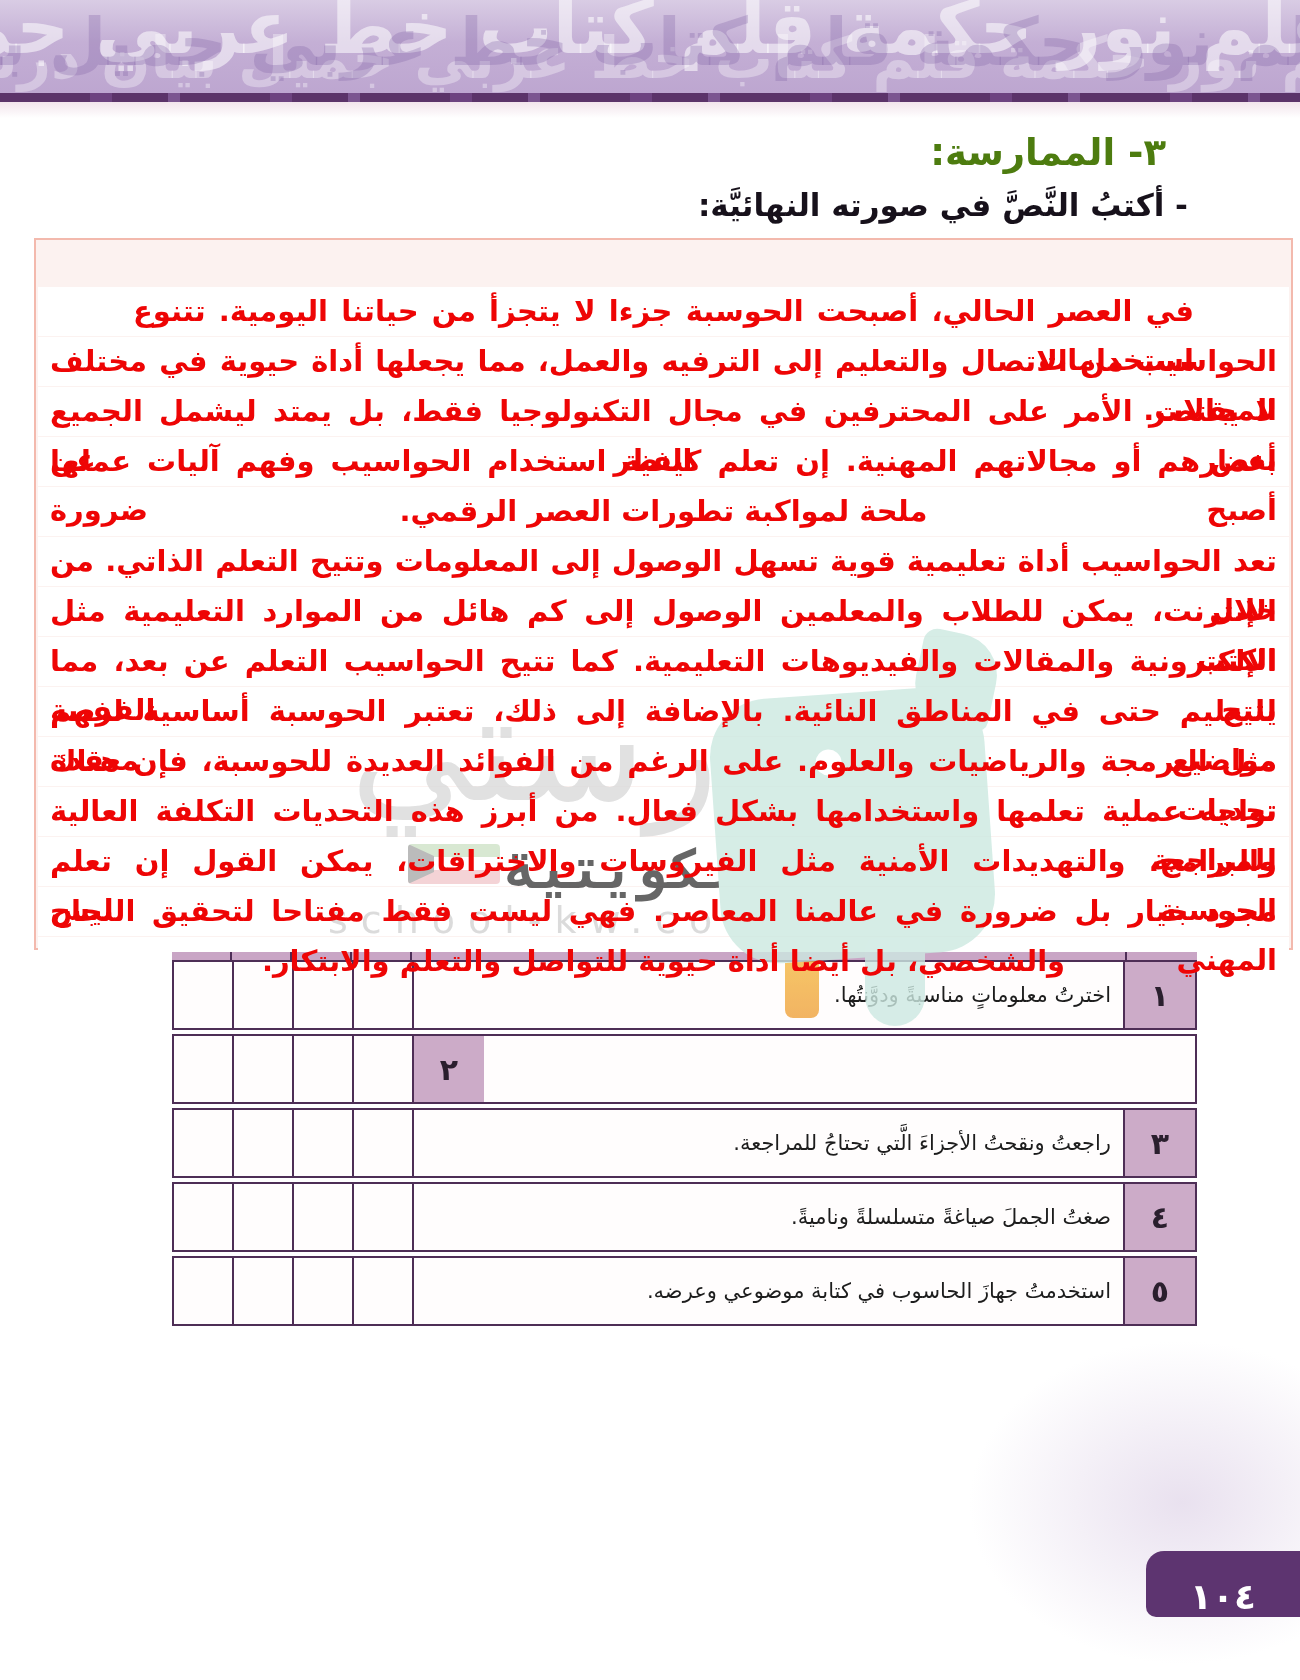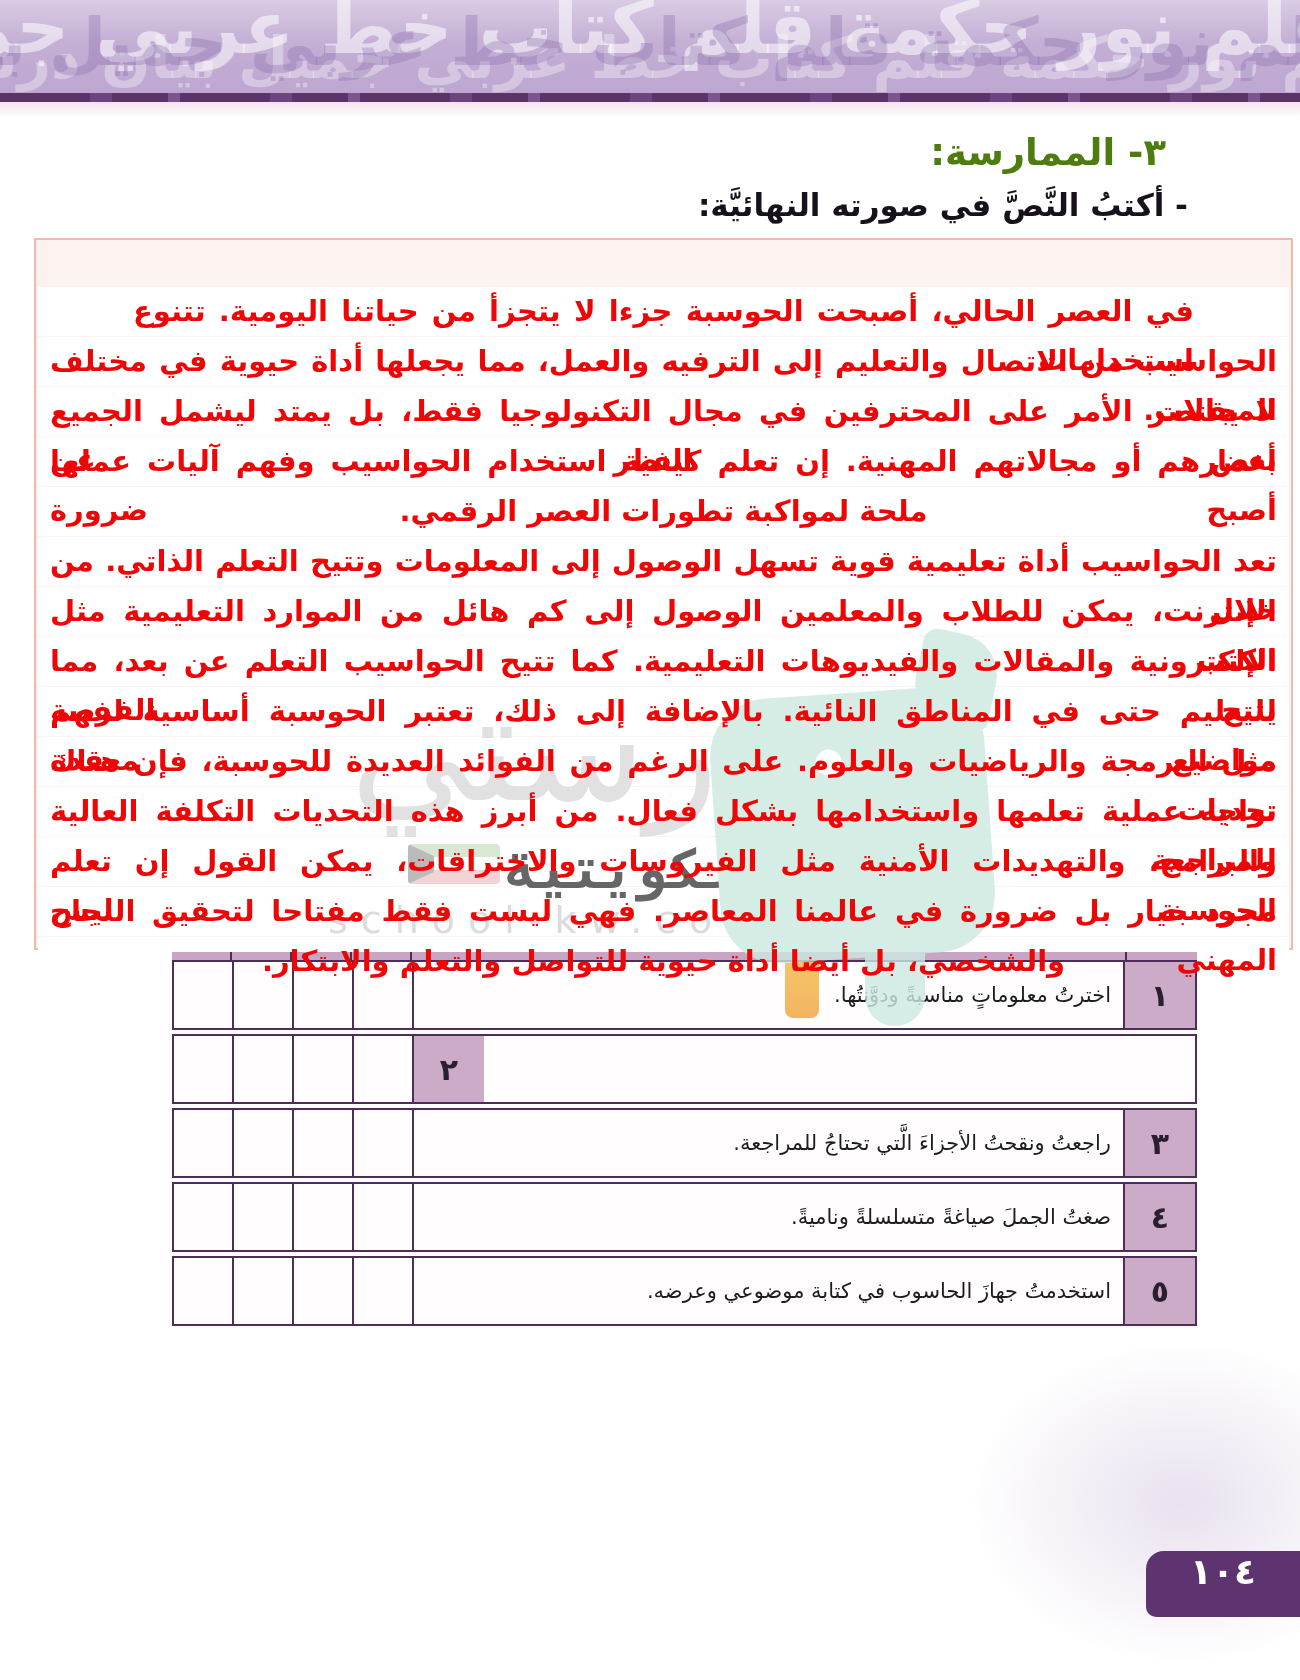--- a/index.html
+++ b/index.html
@@ -70,21 +70,21 @@
                background:#ffffff; border-radius:50%; }
   .wm-teal::after  { content:""; position:absolute; right:-16px; top:-52px; width:80px; height:92px;
                background:#cce9e1; border-radius:14px 42px 10px 42px; transform:rotate(16deg); }
   .wm-teal2  { position:absolute; left:575px; top:340px; width:60px; height:88px;
                background:#cde9e2; border-radius:10px 10px 30px 30px; }
 
   
   .corner-tint { position:absolute; left:880px; top:1330px; width:420px; height:345px;
                  background:radial-gradient(65% 60% at 72% 50%, #e9e1ef 0%, rgba(233,225,239,0) 78%); }
   .page-num { position:absolute; left:1146px; top:1551px; width:154px; height:66px;
-              background:#5d3470; border-radius:18px 0 0 10px; display:flex; align-items:flex-start;
+              background:#5d3470; border-radius:18px 0 0 10px; display:flex; align-items:flex-end;
               justify-content:center; z-index:2; }
   .page-num span { color:#ffffff; font-size:36px; font-weight:bold; letter-spacing:2px; }
 </style>
 </head>
 <body>
 
 <div class="page">
 
   <div class="header">
     <div class="pattern-line pat1">علم نور حكمة قلم كتاب خط عربي جميل بيان درس معرفة فن حرف كلمة سطر قراءة كتابة علم نور حكمة قلم</div>

